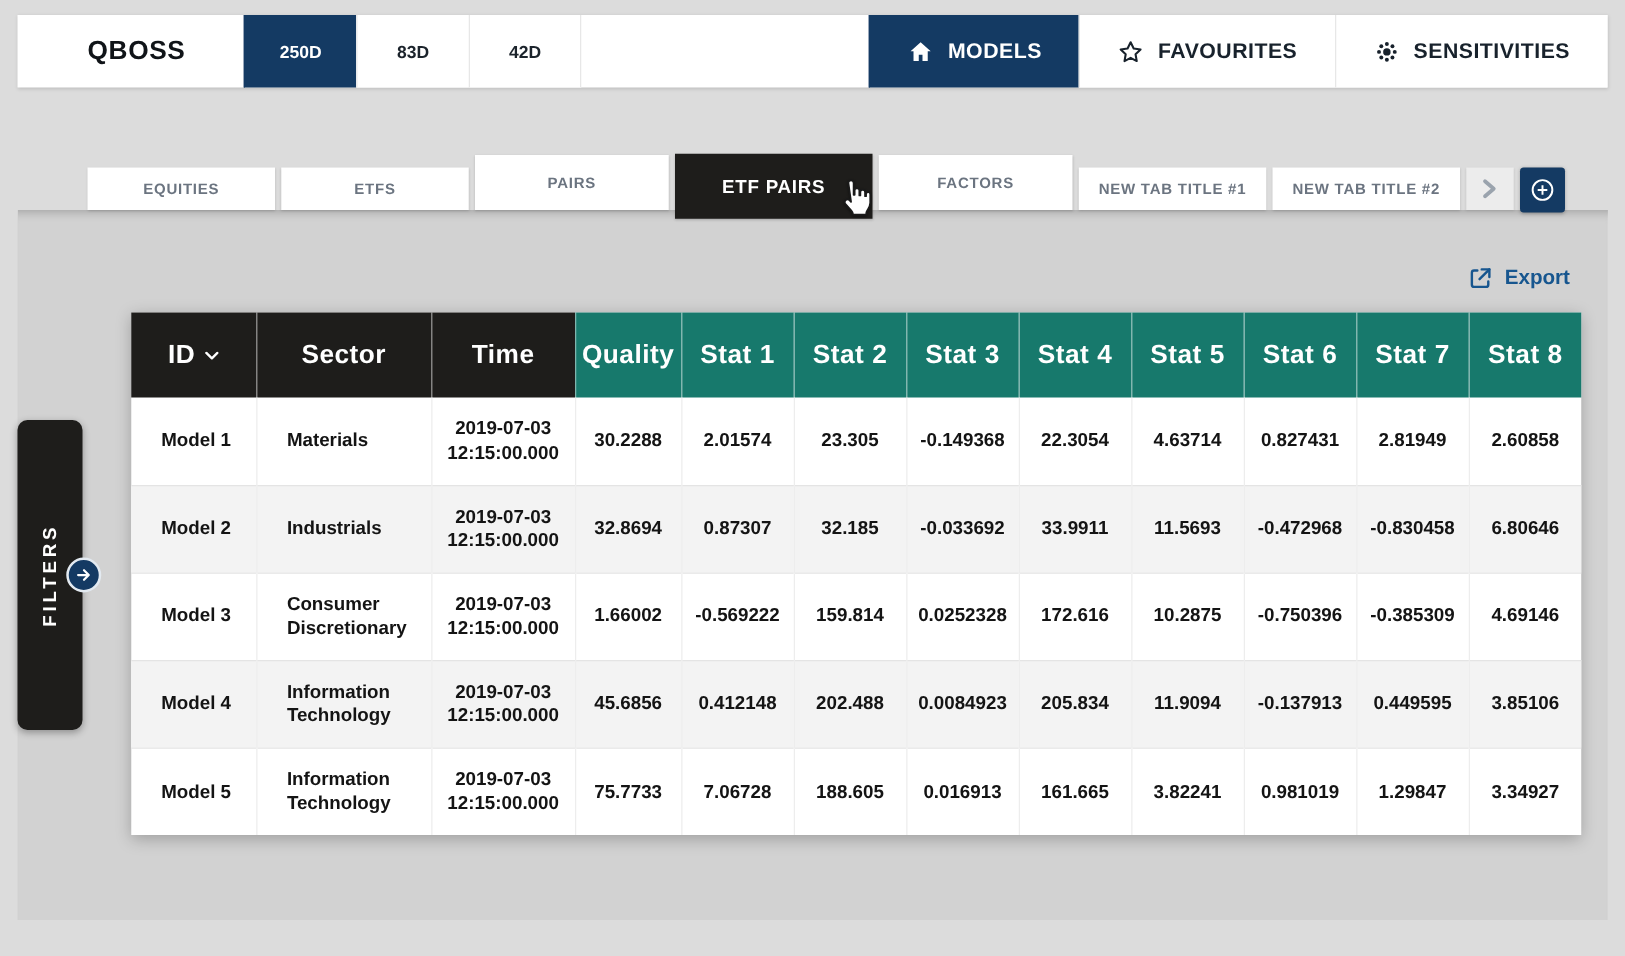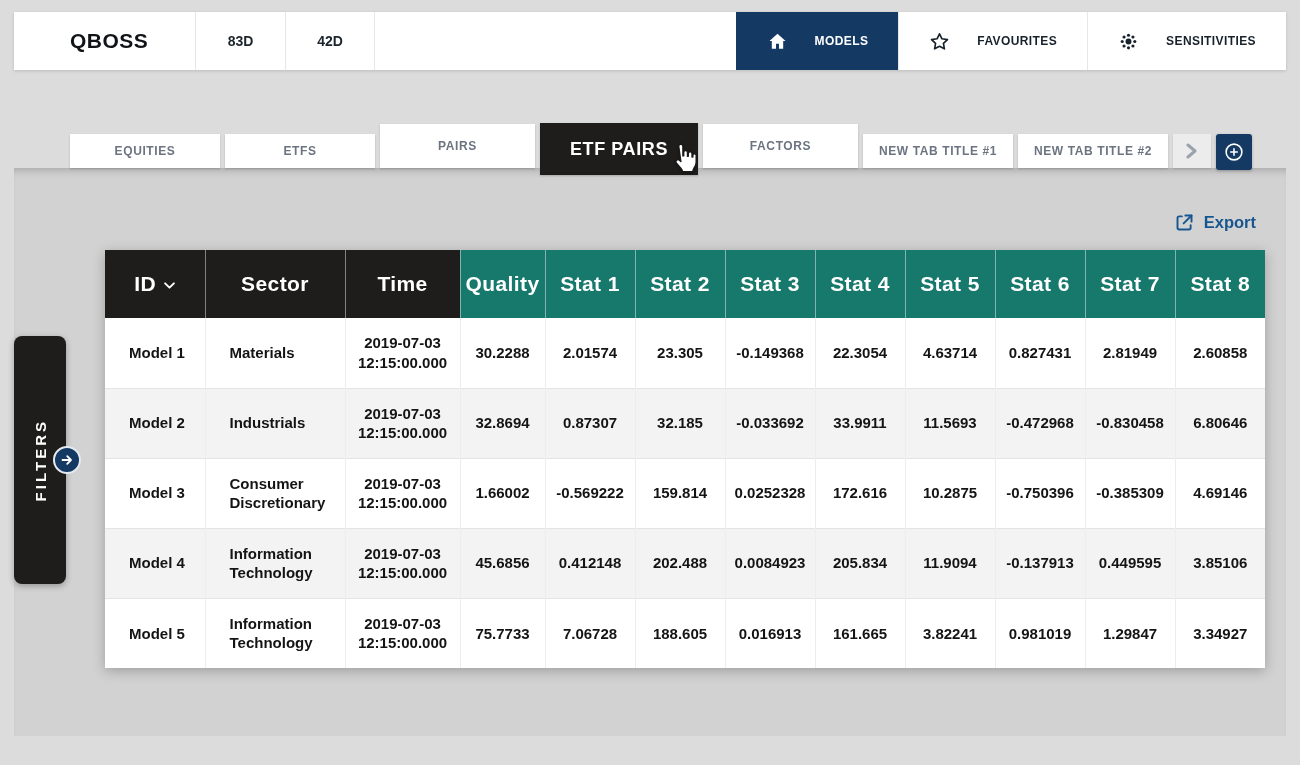--- a/index.html
+++ b/index.html
@@ -25,44 +25,44 @@
   .period-tab {
     width:90px; border:none; background:#fff; font-family:inherit;
     font-weight:bold; font-size:14px; color:#1c242c; cursor:pointer;
     border-left:1px solid #e7e7e7;
   }
   .period-tab:last-child { border-right:1px solid #e7e7e7; }
   .period-tab.active { background:var(--navy); color:#fff; border-color:var(--navy); }
   .topbar-spacer { flex:1; }
   .main-nav { display:flex; }
   .nav-item {
-    display:flex; align-items:center; gap:27px; padding:0 30px;
+    display:flex; align-items:center; gap:11px; padding:0 30px;
     background:#fff; border:none; border-left:1px solid #e7e7e7; cursor:pointer;
-    font-family:inherit; font-weight:bold; font-size:12px; letter-spacing:.4px; color:#18222c;
+    font-family:inherit; font-weight:bold; font-size:17px; letter-spacing:.4px; color:#18222c;
   }
   .nav-item.active { background:var(--navy); color:#fff; border-color:var(--navy); }
   .nav-icon { width:21px; height:21px; display:inline-flex; }
   .nav-icon svg { width:100%; height:100%; }
 
   
   .tabs-row {
     position:absolute; left:70px; top:118px; height:50px;
     display:flex; align-items:flex-end; gap:5px; z-index:6;
   }
   .sub-tab {
     display:flex; align-items:center; justify-content:center;
     background:#fff; border:none; cursor:pointer; font-family:inherit;
     color:#6b7480; font-weight:bold; font-size:12px; letter-spacing:.6px;
     box-shadow:0 1px 2px rgba(0,0,0,.18);
   }
   .sub-tab.sm { width:150px; height:34px; }
   .sub-tab.md { width:155px; height:44px; }
   .sub-tab.active {
     background:var(--dark); color:#fff; width:158px; height:52px;
-    margin-bottom:-7px; font-size:18px; z-index:7;
+    margin-bottom:-7px; font-size:15px; z-index:7;
   }
   .tab-scroll {
     width:38px; height:34px; background:#ececec; border:none; cursor:pointer;
     display:flex; align-items:center; justify-content:center;
     box-shadow:0 1px 2px rgba(0,0,0,.12);
   }
   .tab-scroll svg { width:12px; height:16px; }
   .tab-add {
     width:36px; height:36px; margin-bottom:-2px; background:var(--navy);
     border:none; border-radius:3px; cursor:pointer;
@@ -137,20 +137,21 @@
   .cursor svg { width:100%; height:100%; filter:drop-shadow(0 1px 1px rgba(0,0,0,.4)); }
 </style>
 </head>
 <body style="--navy: #143a63; --teal: #17796c; --dark: #1e1d1b; --blue: #17568f;">
 
 <div class="page">
 
   <header class="topbar">
     <div class="logo">QBOSS</div>
     <div class="period-tabs" id="periodTabs">
+        <button class="period-tab active">250D</button>
         <button class="period-tab">83D</button>
         <button class="period-tab">42D</button>
       </div>
     <div class="topbar-spacer"></div>
     <nav class="main-nav" id="mainNav">
         <button class="nav-item active">
           <span class="nav-icon">
             <svg viewBox="0 0 24 24" fill="currentColor">
               <path d="M12 3.2 21.2 11.4h-2.7V20.3h-4.8v-5.6h-3.4v5.6H5.5V11.4H2.8Z"></path>
             </svg>

